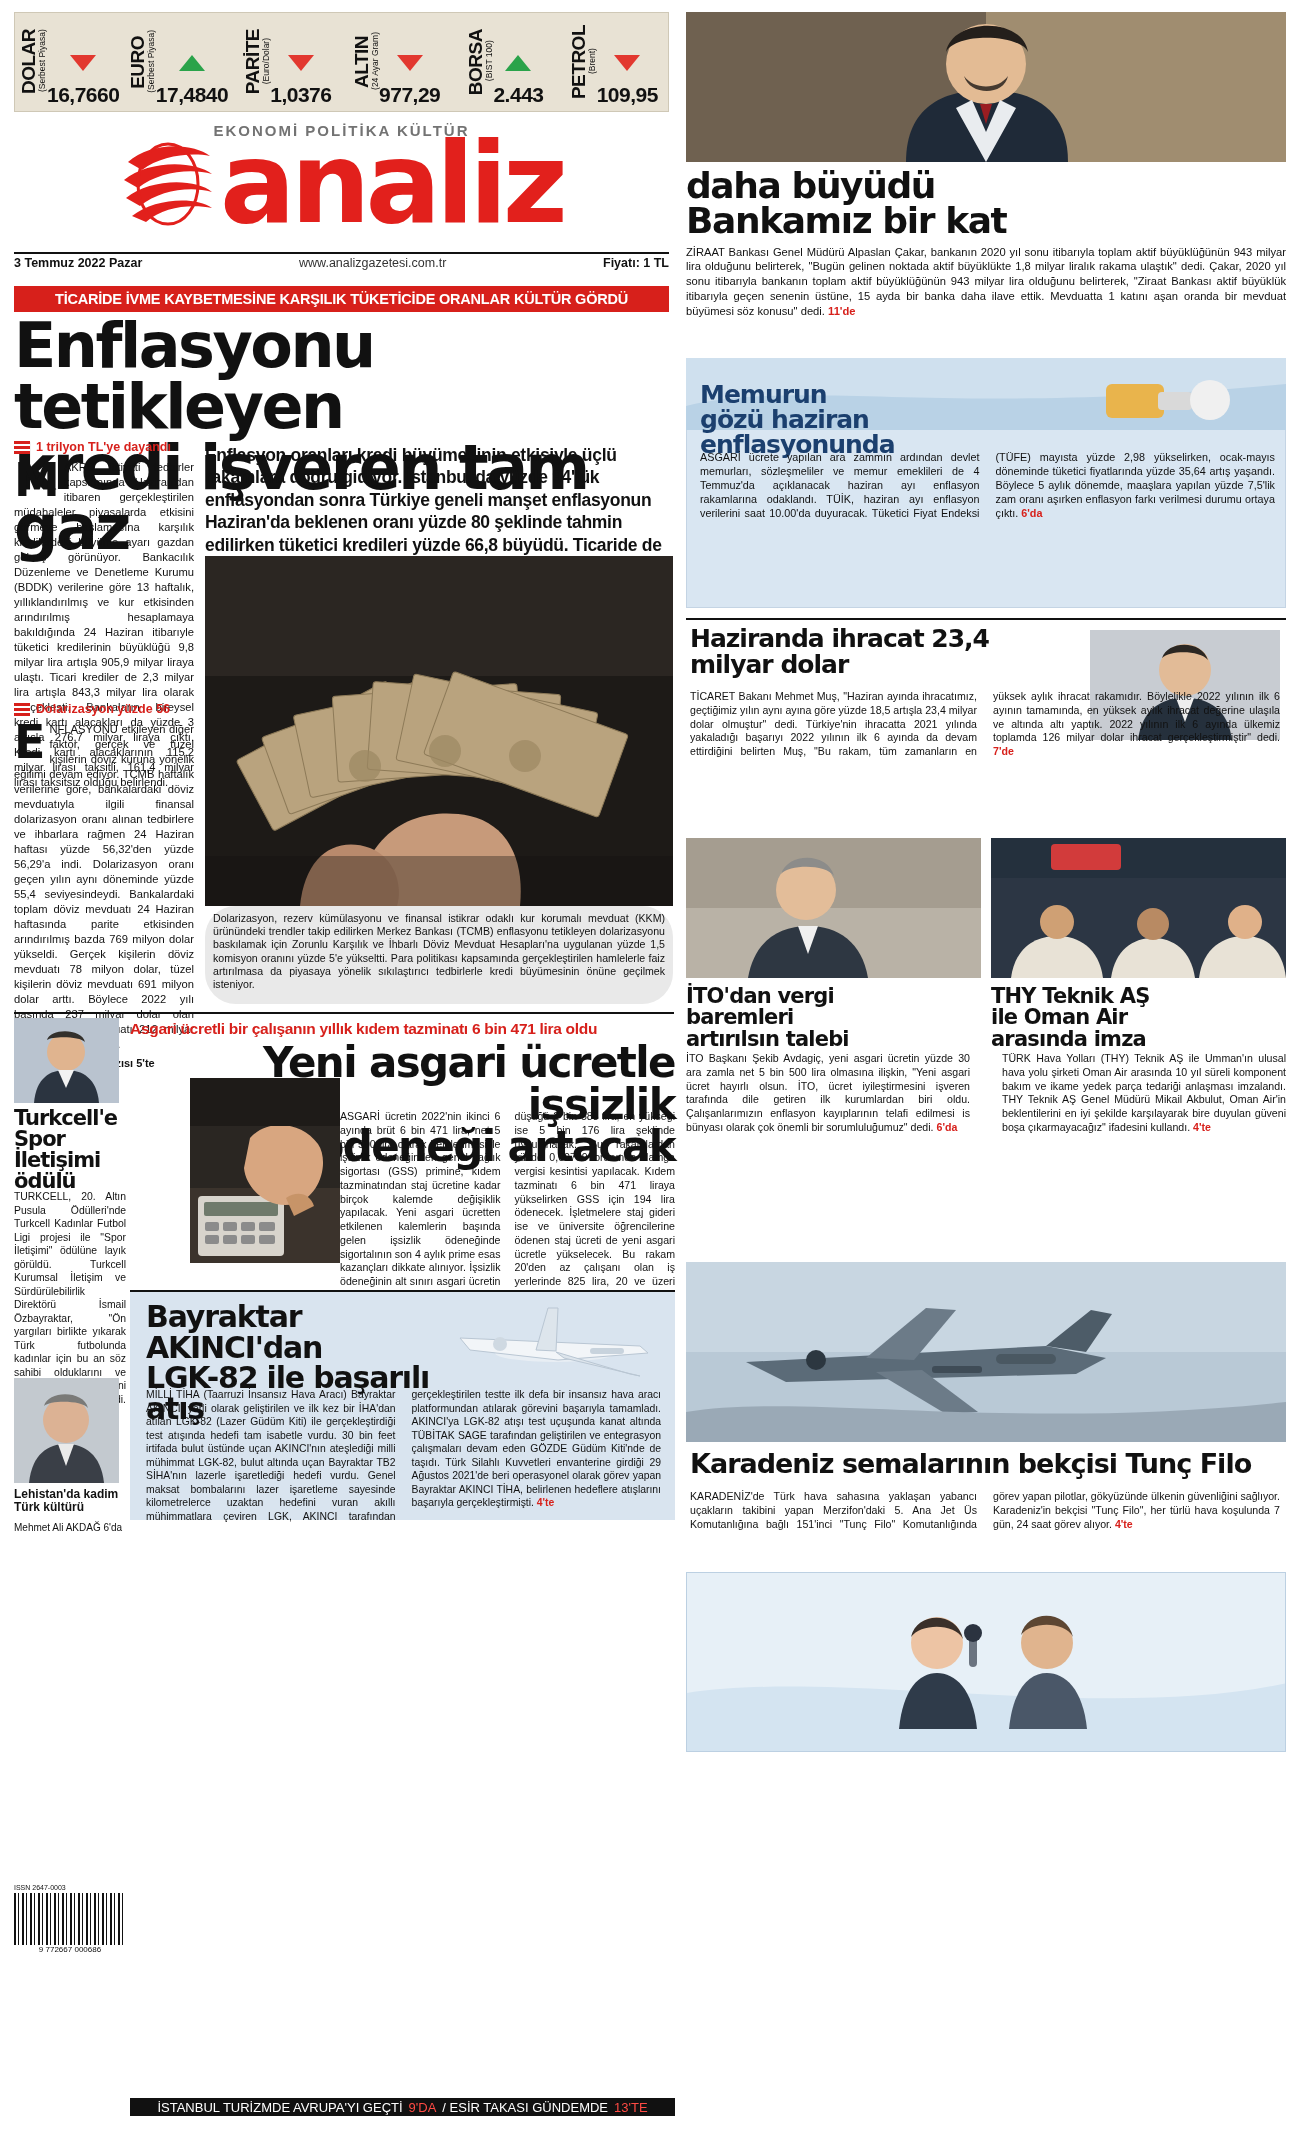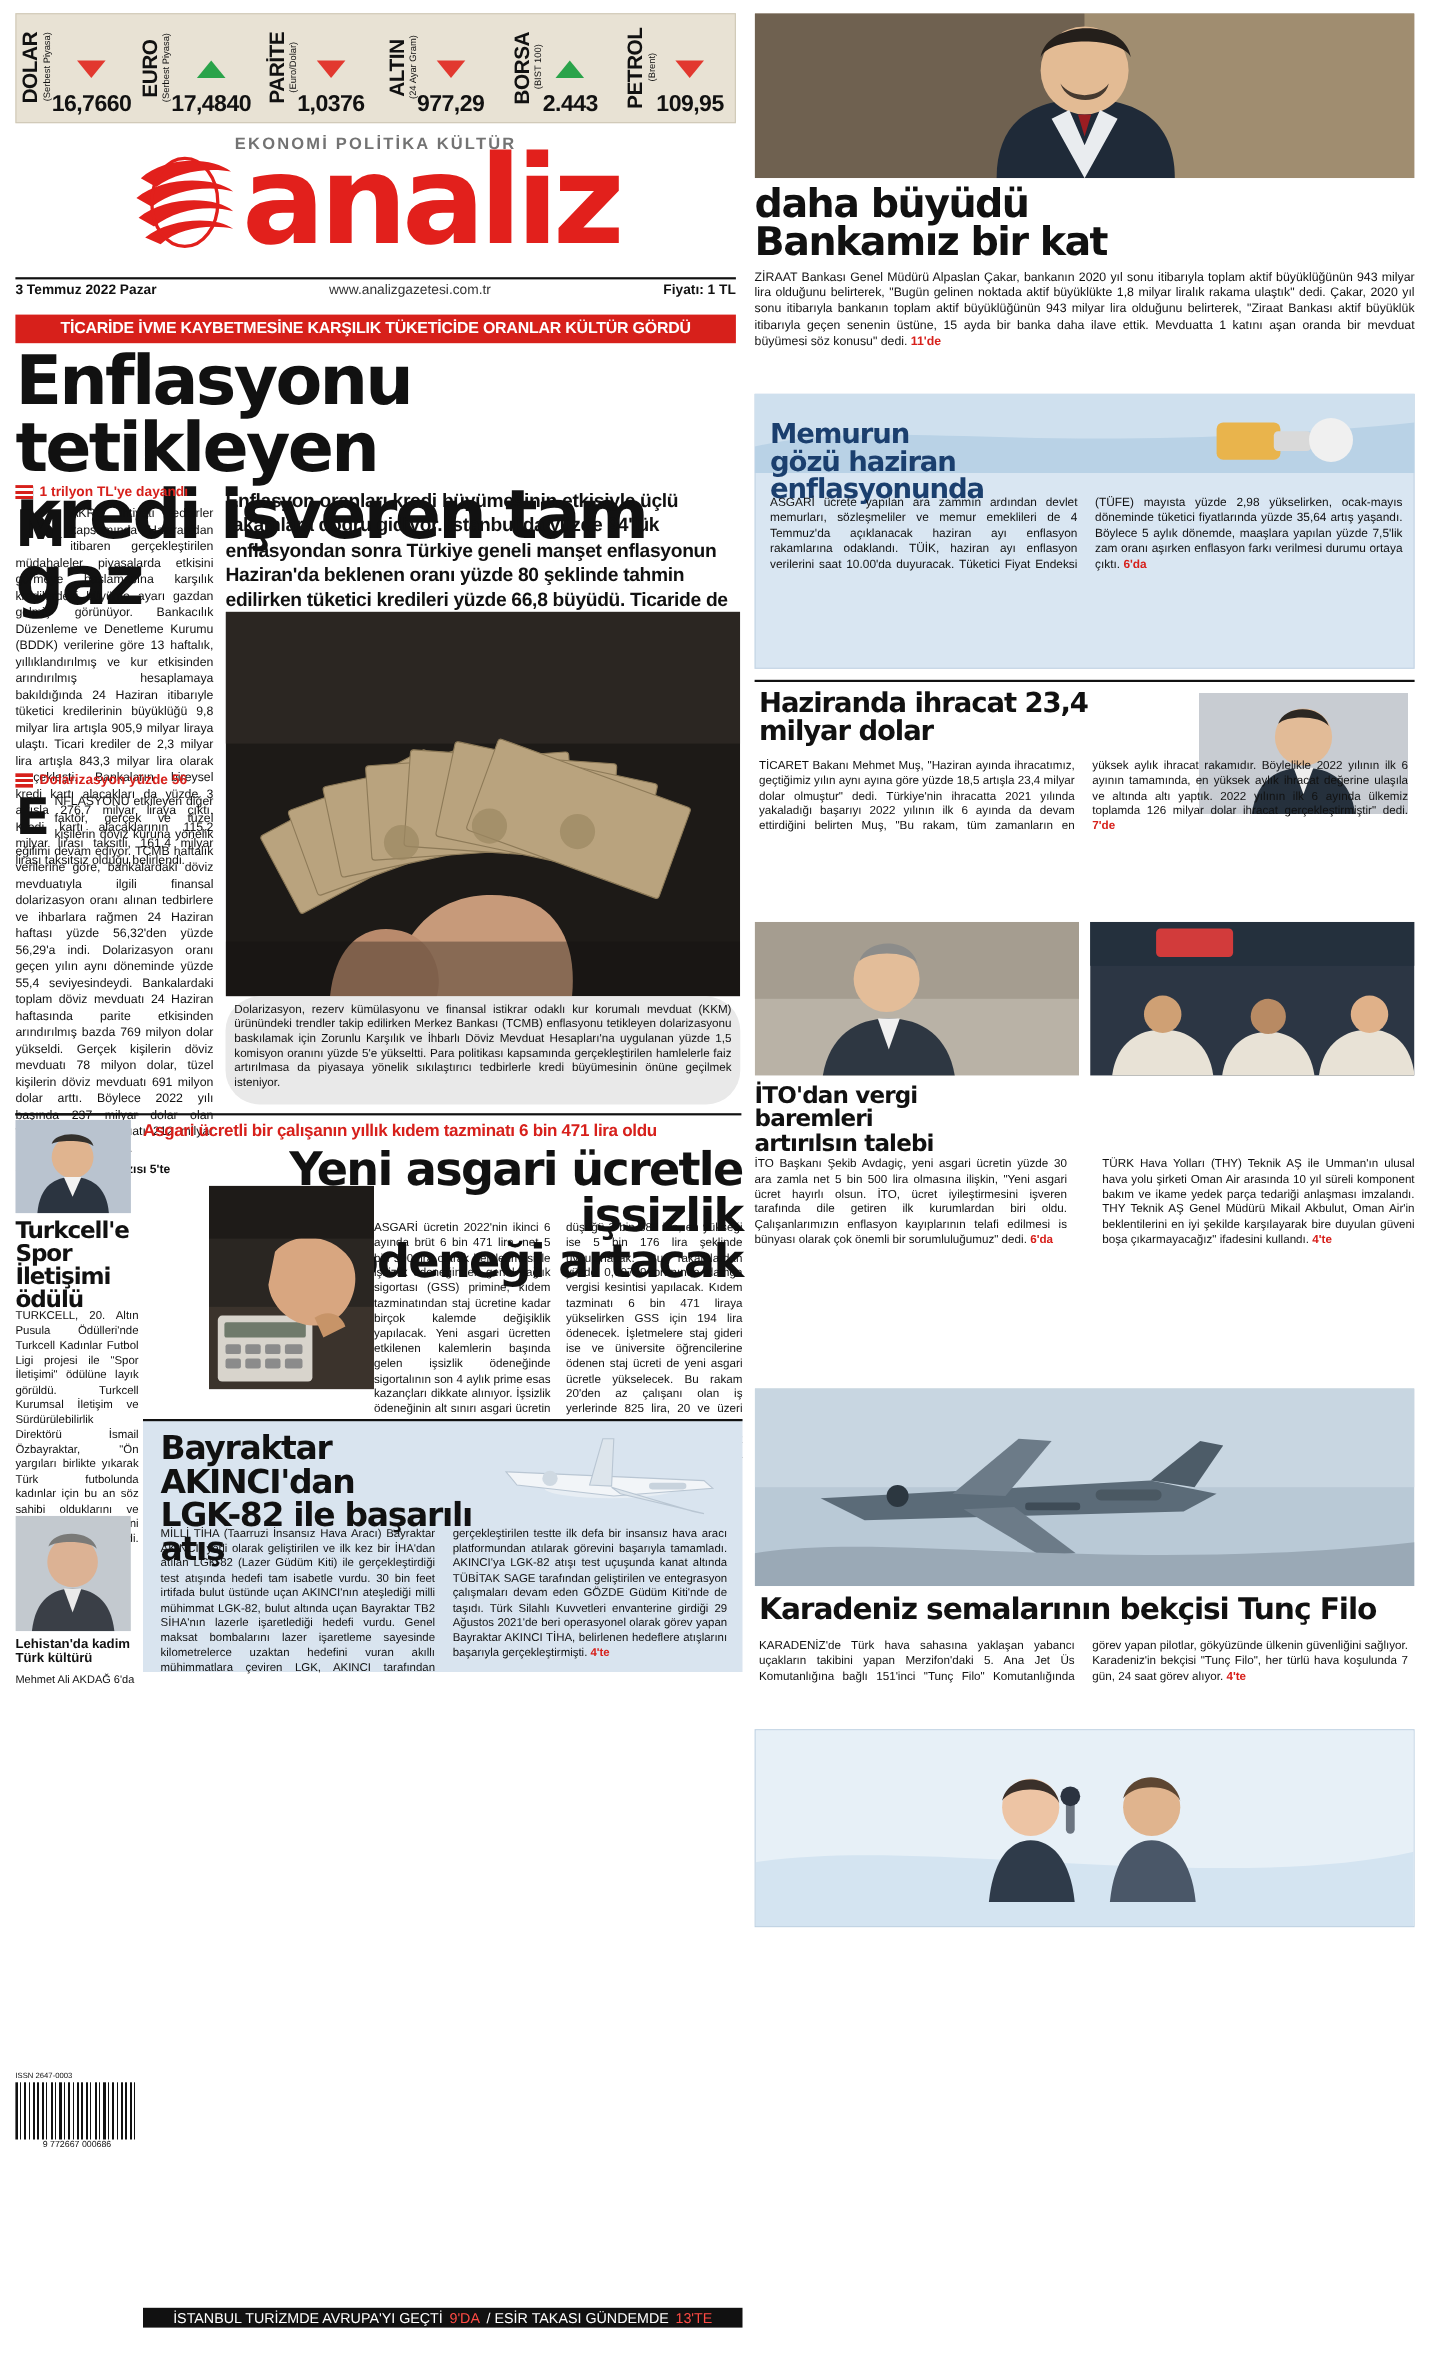--- a/index.html
+++ b/index.html
@@ -497,20 +497,25 @@
         <circle cx="254" cy="84" r="17" fill="#e0b189"></circle>
       </svg>
     </div>
   </div>
   <div class="two-heads">
     <div class="th">
       <div>İTO'dan vergi</div>
       <div>baremleri</div>
       <div>artırılsın talebi</div>
     </div>
+    <div class="th">
+      <div>THY Teknik AŞ</div>
+      <div>ile Oman Air</div>
+      <div>arasında imza</div>
+    </div>
   </div>
   <div class="two-bodies">
     <div class="tb">
       <span>İTO Başkanı Şekib Avdagiç, yeni asgari ücretin yüzde 30 ara zamla net 5 bin 500 lira olmasına ilişkin, "Yeni asgari ücret hayırlı olsun. İTO, ücret iyileştirmesini işveren tarafında dile getiren ilk kurumlardan biri oldu. Çalışanlarımızın enflasyon kayıplarının telafi edilmesi is bünyası olarak çok önemli bir sorumluluğumuz" dedi.</span>
       <span class="pgref">6'da</span>
     </div>
     <div class="tb">
       <span>TÜRK Hava Yolları (THY) Teknik AŞ ile Umman'ın ulusal hava yolu şirketi Oman Air arasında 10 yıl süreli komponent bakım ve ikame yedek parça tedariği anlaşması imzalandı. THY Teknik AŞ Genel Müdürü Mikail Akbulut, Oman Air'in beklentilerini en iyi şekilde karşılayarak bire duyulan güveni boşa çıkarmayacağız" ifadesini kullandı.</span>
       <span class="pgref">4'te</span>
     </div>

